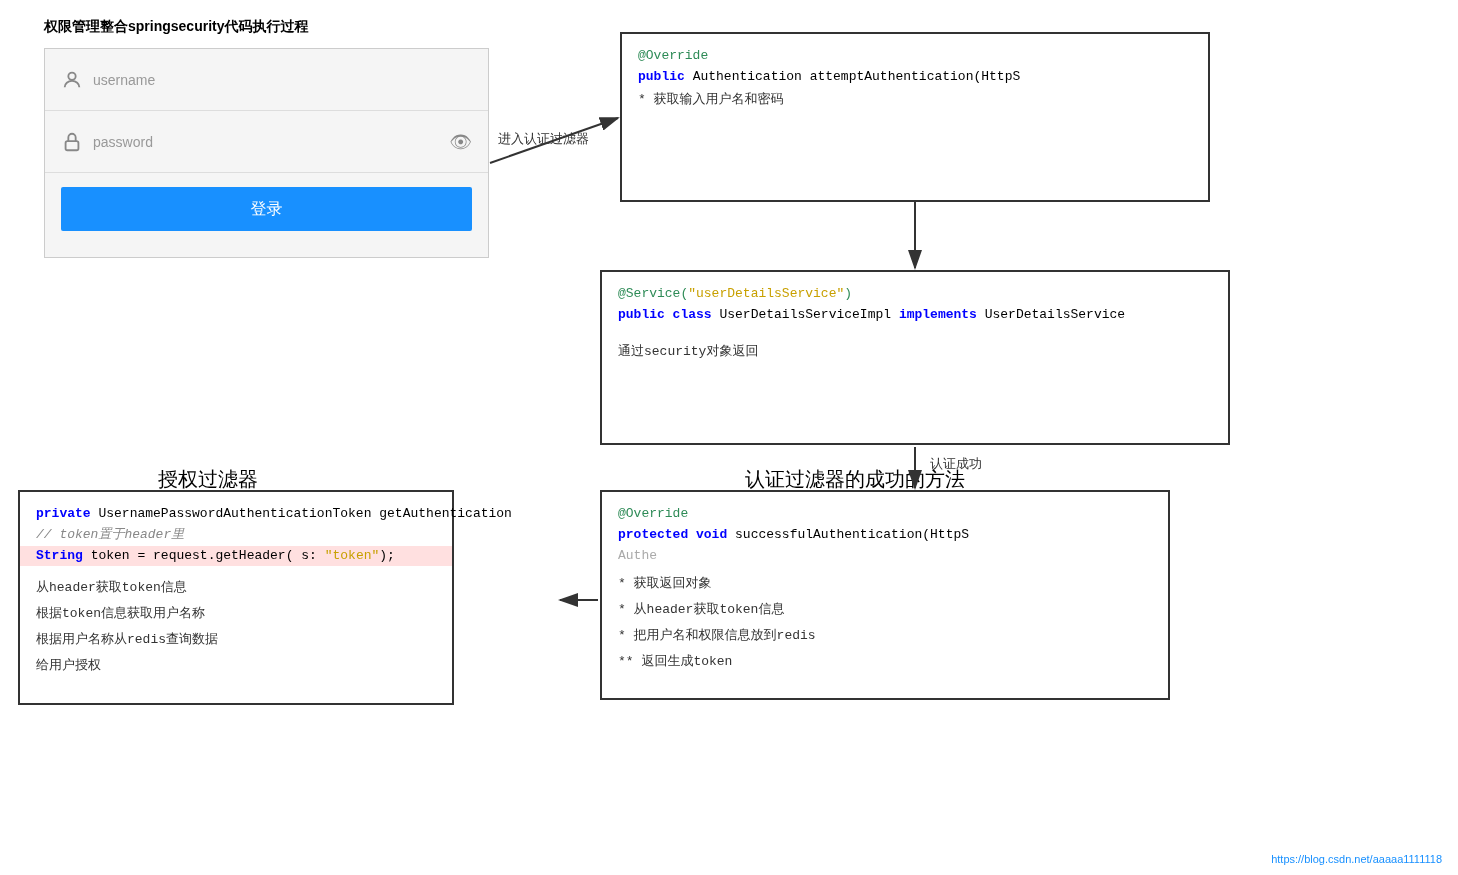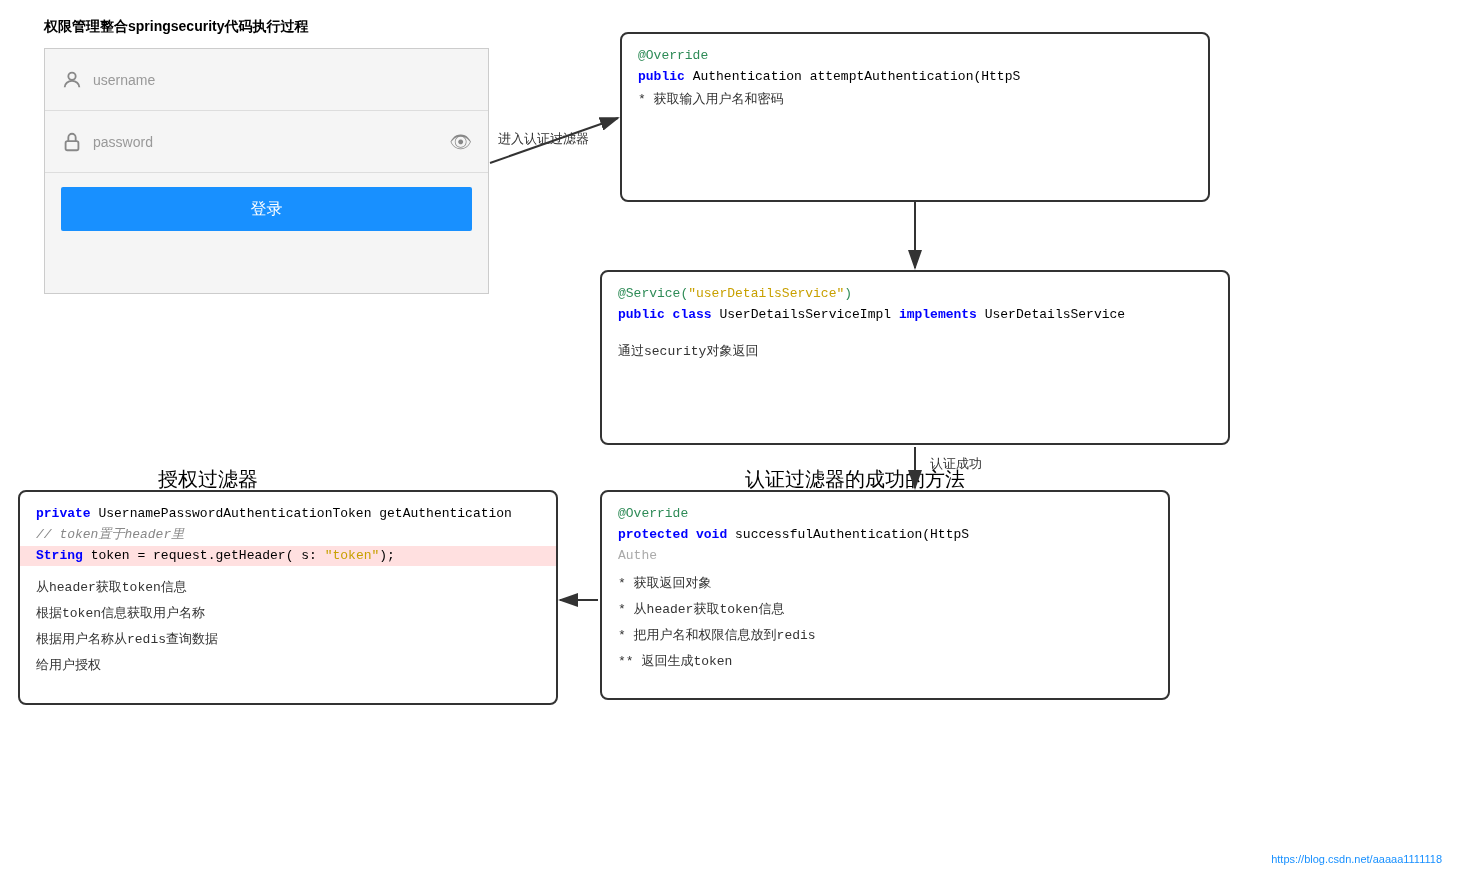--- a/index.html
+++ b/index.html
@@ -21,21 +21,21 @@
       font-weight: bold;
       color: #000;
     }
 
     
     .login-panel {
       position: absolute;
       top: 48px;
       left: 44px;
       width: 445px;
-      height: 246px;
+      height: 210px;
       border: 1px solid #ccc;
       background: #f5f5f5;
     }
     .login-field {
       display: flex;
       align-items: center;
       padding: 14px 16px;
       border-bottom: 1px solid #ddd;
       background: #f5f5f5;
       height: 62px;
@@ -71,21 +71,21 @@
       border: none;
       font-size: 16px;
       cursor: pointer;
       border-radius: 2px;
     }
 
     
     .code-box {
       position: absolute;
       border: 2px solid #333;
-      border-radius: 8px;
+      border-radius: 0;
       background: #fff;
       font-family: "Courier New", monospace;
       font-size: 13px;
       padding: 12px 16px;
     }
 
     
     .code-box-top {
       top: 32px;
       left: 620px;
@@ -106,21 +106,21 @@
       top: 490px;
       left: 600px;
       width: 570px;
       height: 210px;
     }
 
     
     .code-box-bottom-left {
       top: 490px;
       left: 18px;
-      width: 540px;
+      width: 436px;
       height: 215px;
     }
 
     
     .box-label {
       position: absolute;
       font-size: 20px;
       color: #000;
     }
 

